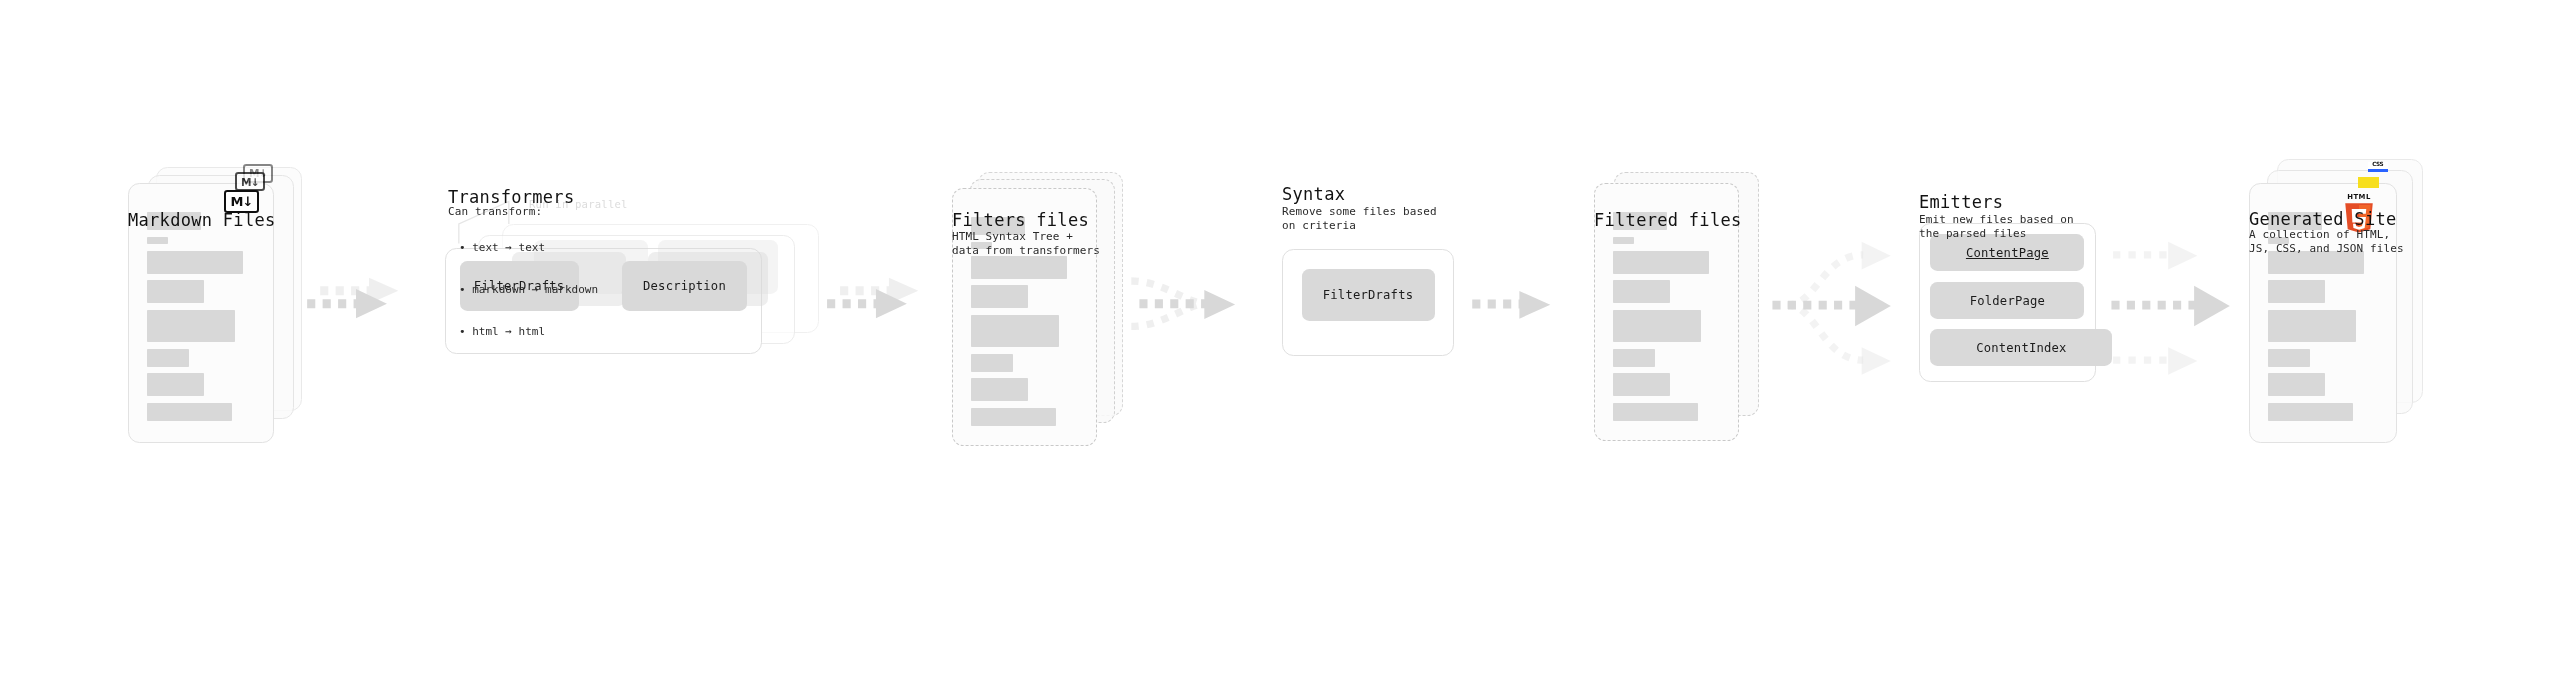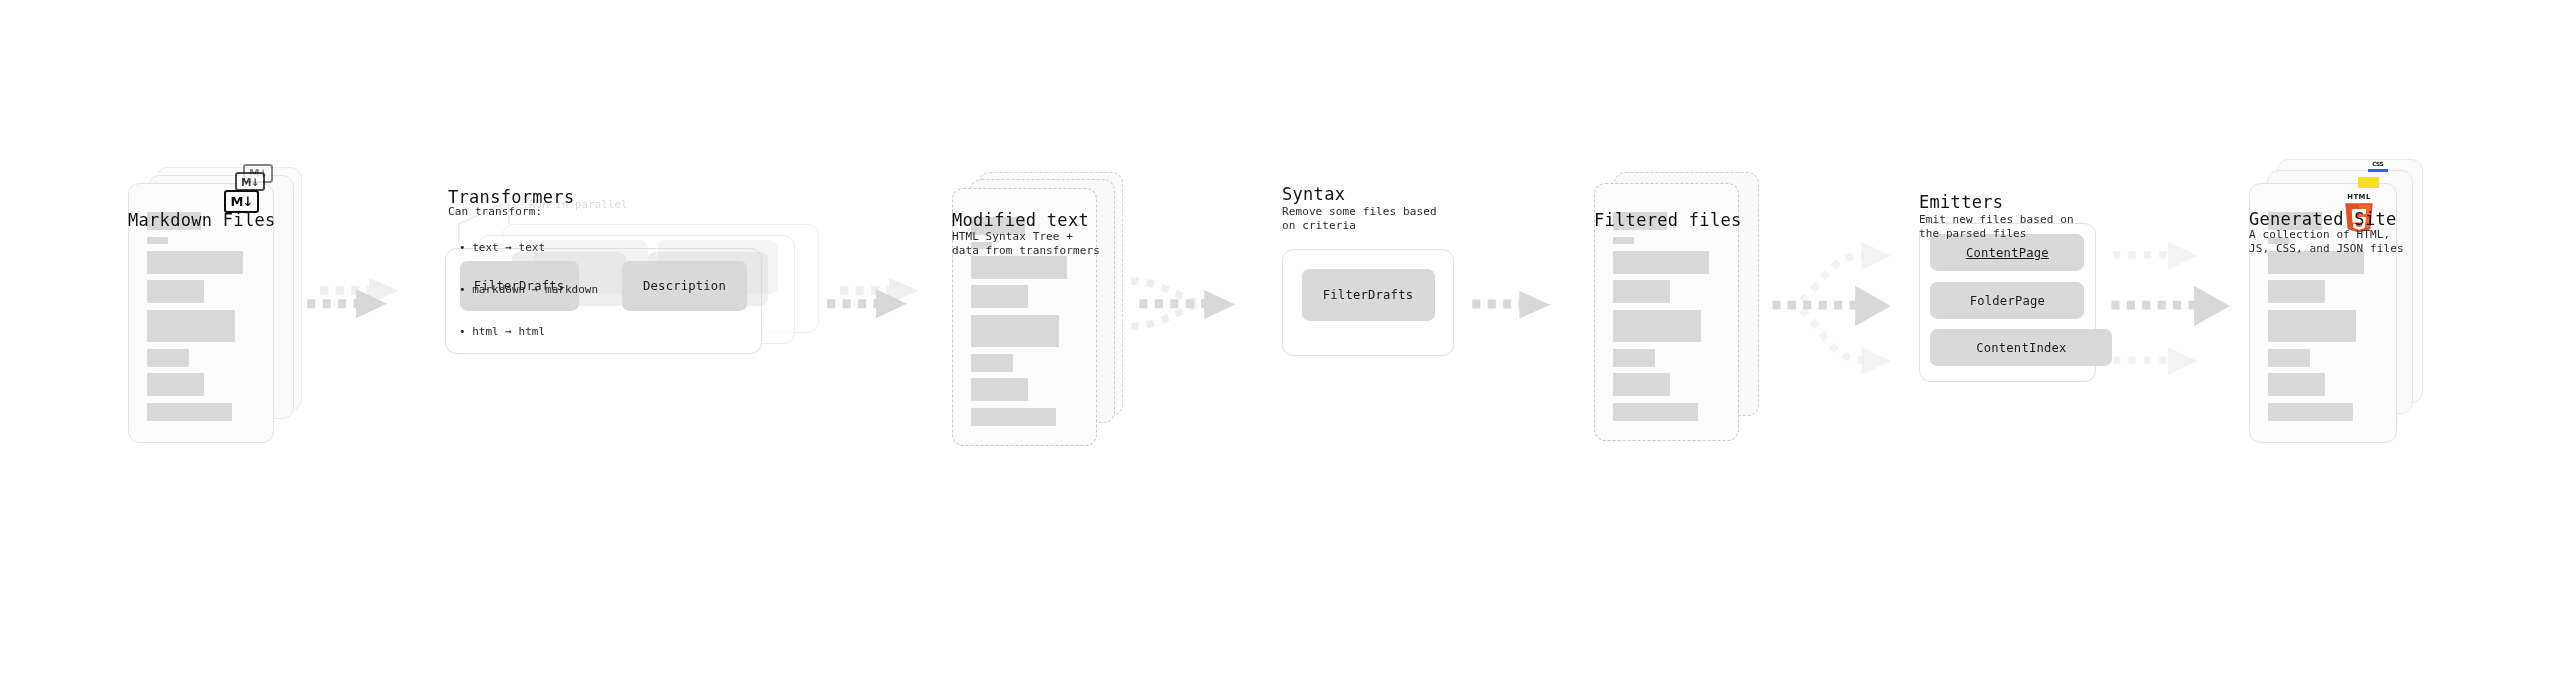--- a/index.html
+++ b/index.html
@@ -188,21 +188,21 @@
           <div class="bar" style="width:96px;height:23px;"></div>
           <div class="bar" style="width:57px;height:23px;"></div>
           <div class="bar" style="width:88px;height:32.5px;"></div>
           <div class="bar" style="width:42px;height:18px;"></div>
           <div class="bar" style="width:57px;height:23px;"></div>
           <div class="bar" style="width:85px;height:18px;"></div>
         </div>
       </div>
     </div>
   </div>
-  <div class="title" style="left:952px;top:210px;">Modified text</div>
+  <div class="title" style="left:952px;top:210px;">Filters files</div>
   <div class="subtitle" style="left:952px;top:230px;">HTML Syntax Tree +
 data from transformers</div>
 
   <svg class="arrowsvg" style="left:1128px;top:268px;" width="138" height="73" viewBox="0 0 170 90">
     <g opacity=".55" fill="none" stroke="#e3e3e3" stroke-width="9" stroke-dasharray="9 10">
       <path d="M4,16 C40,16 64,38 92,44"></path>
       <path d="M4,72 C40,72 64,50 92,44"></path>
     </g>
     <g>
       <line x1="14" y1="44" x2="96" y2="44" stroke="#d8d8d8" stroke-width="11" stroke-dasharray="10 9"></line>

